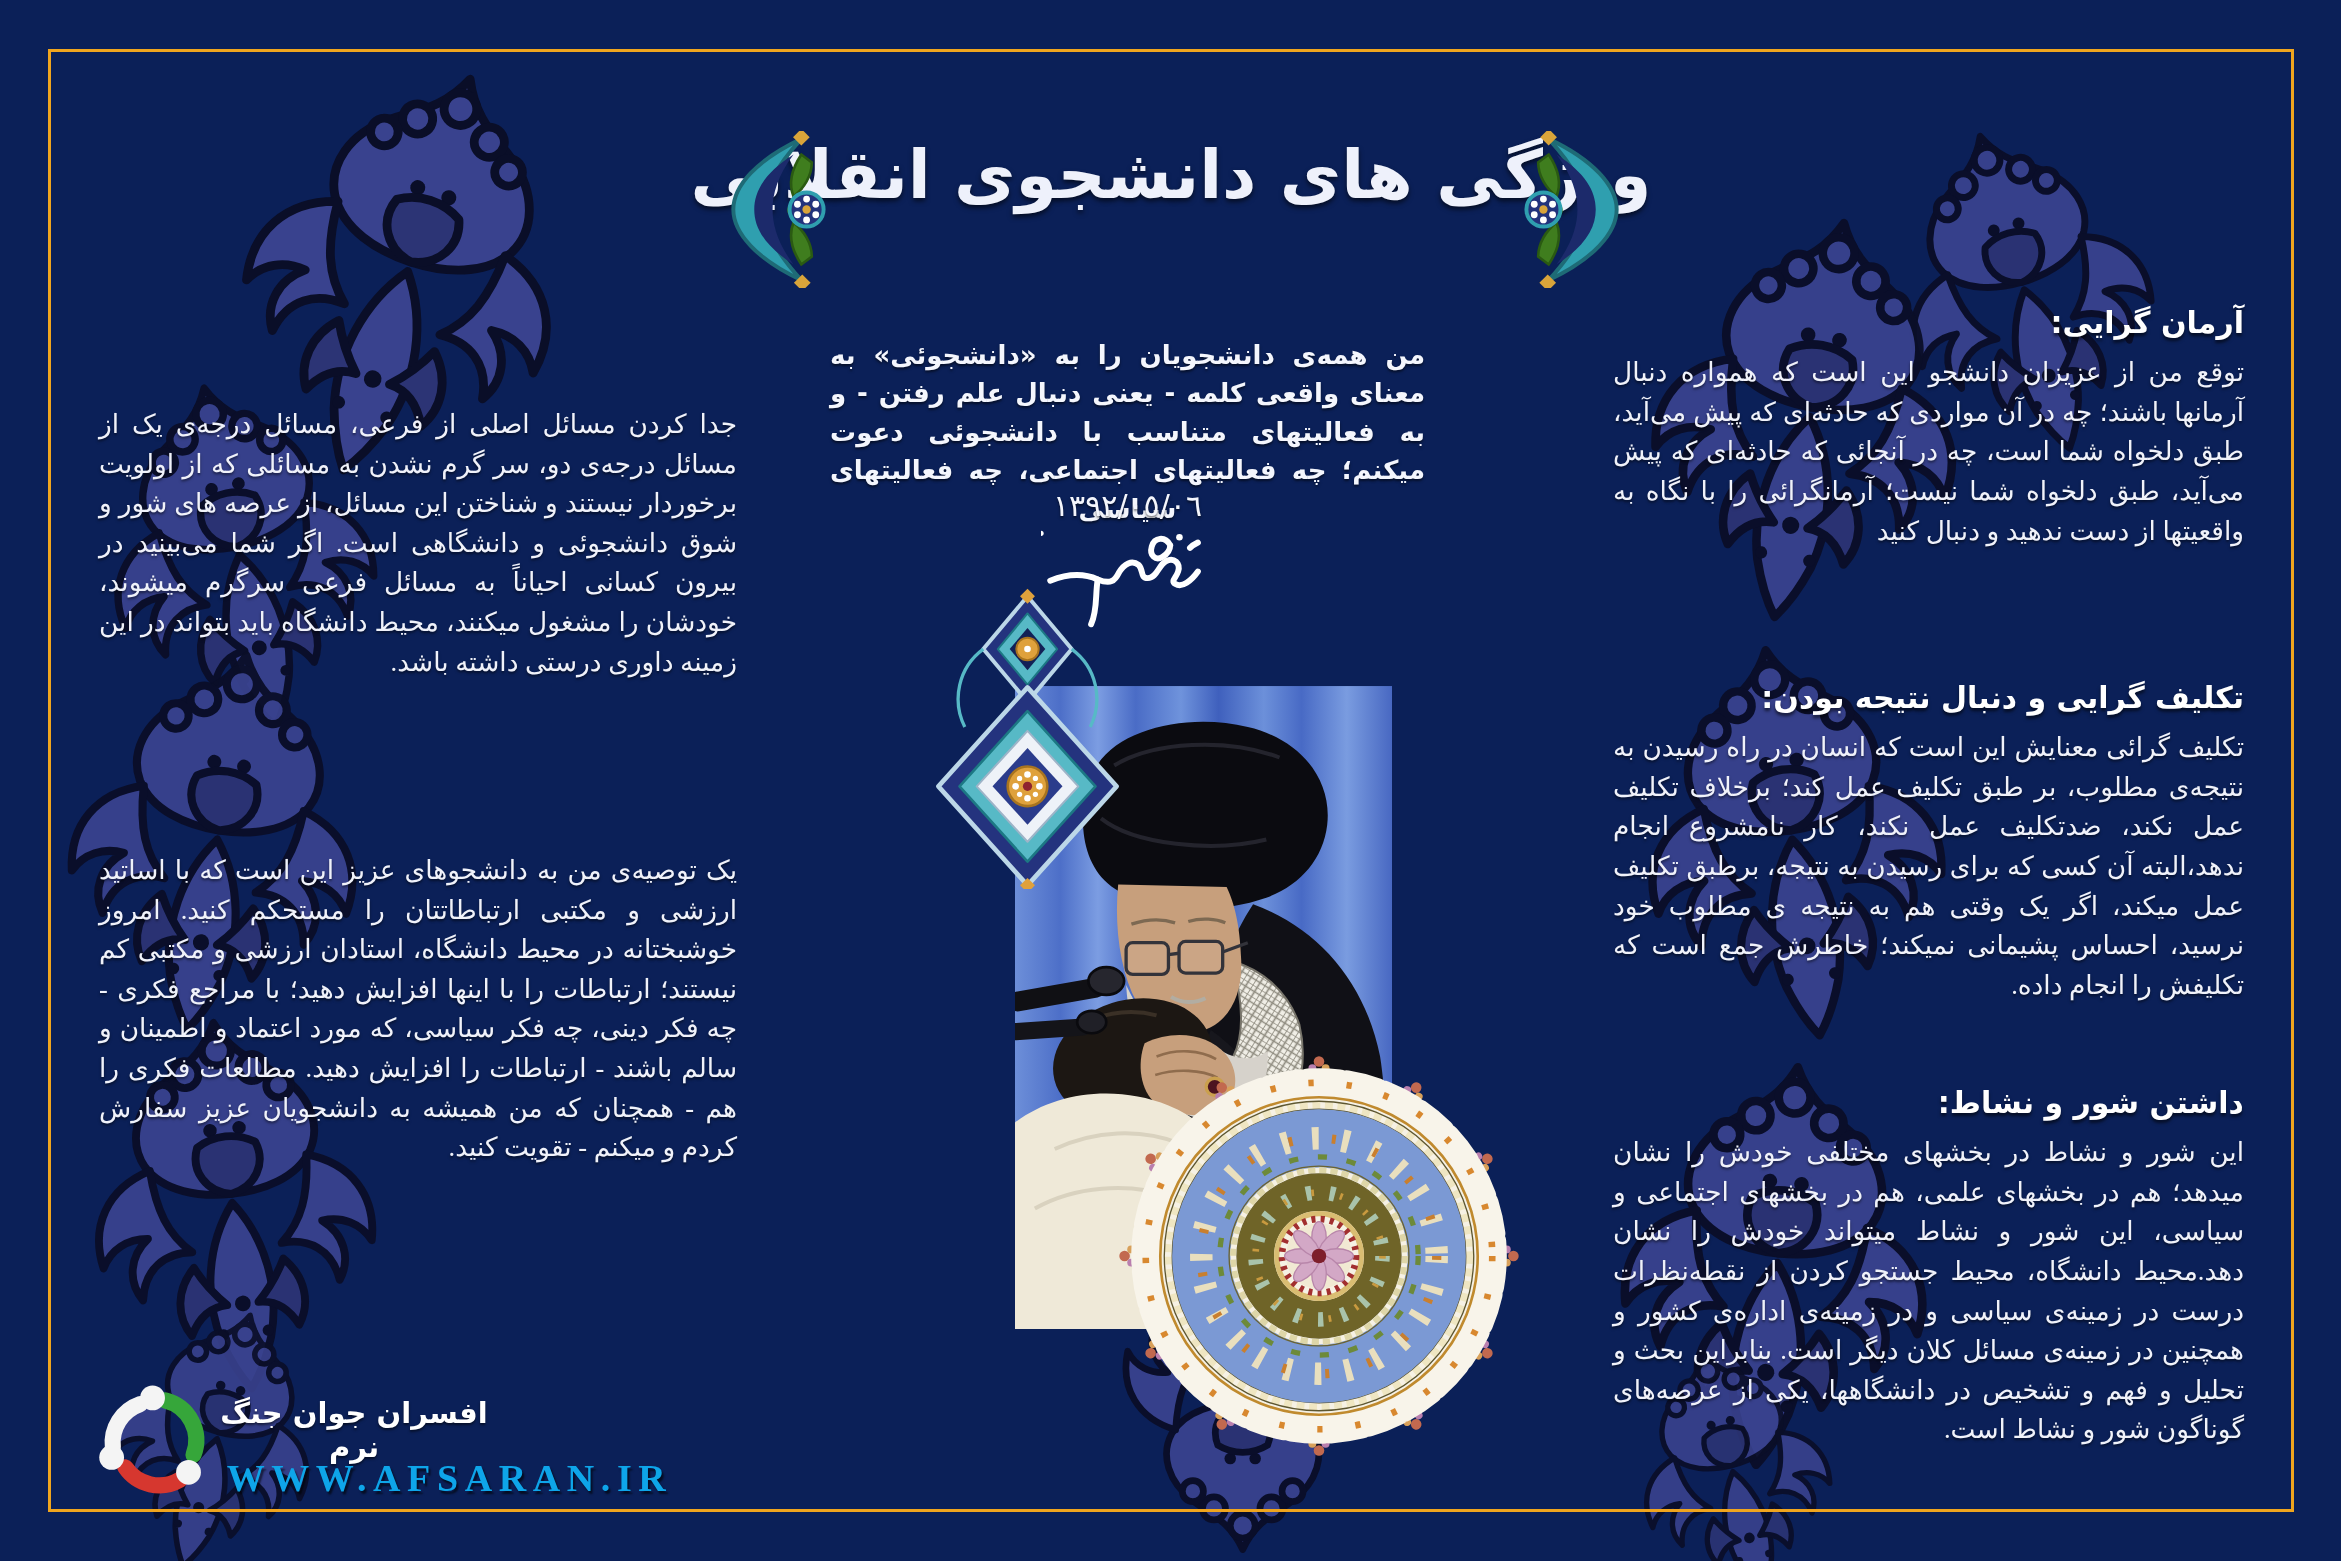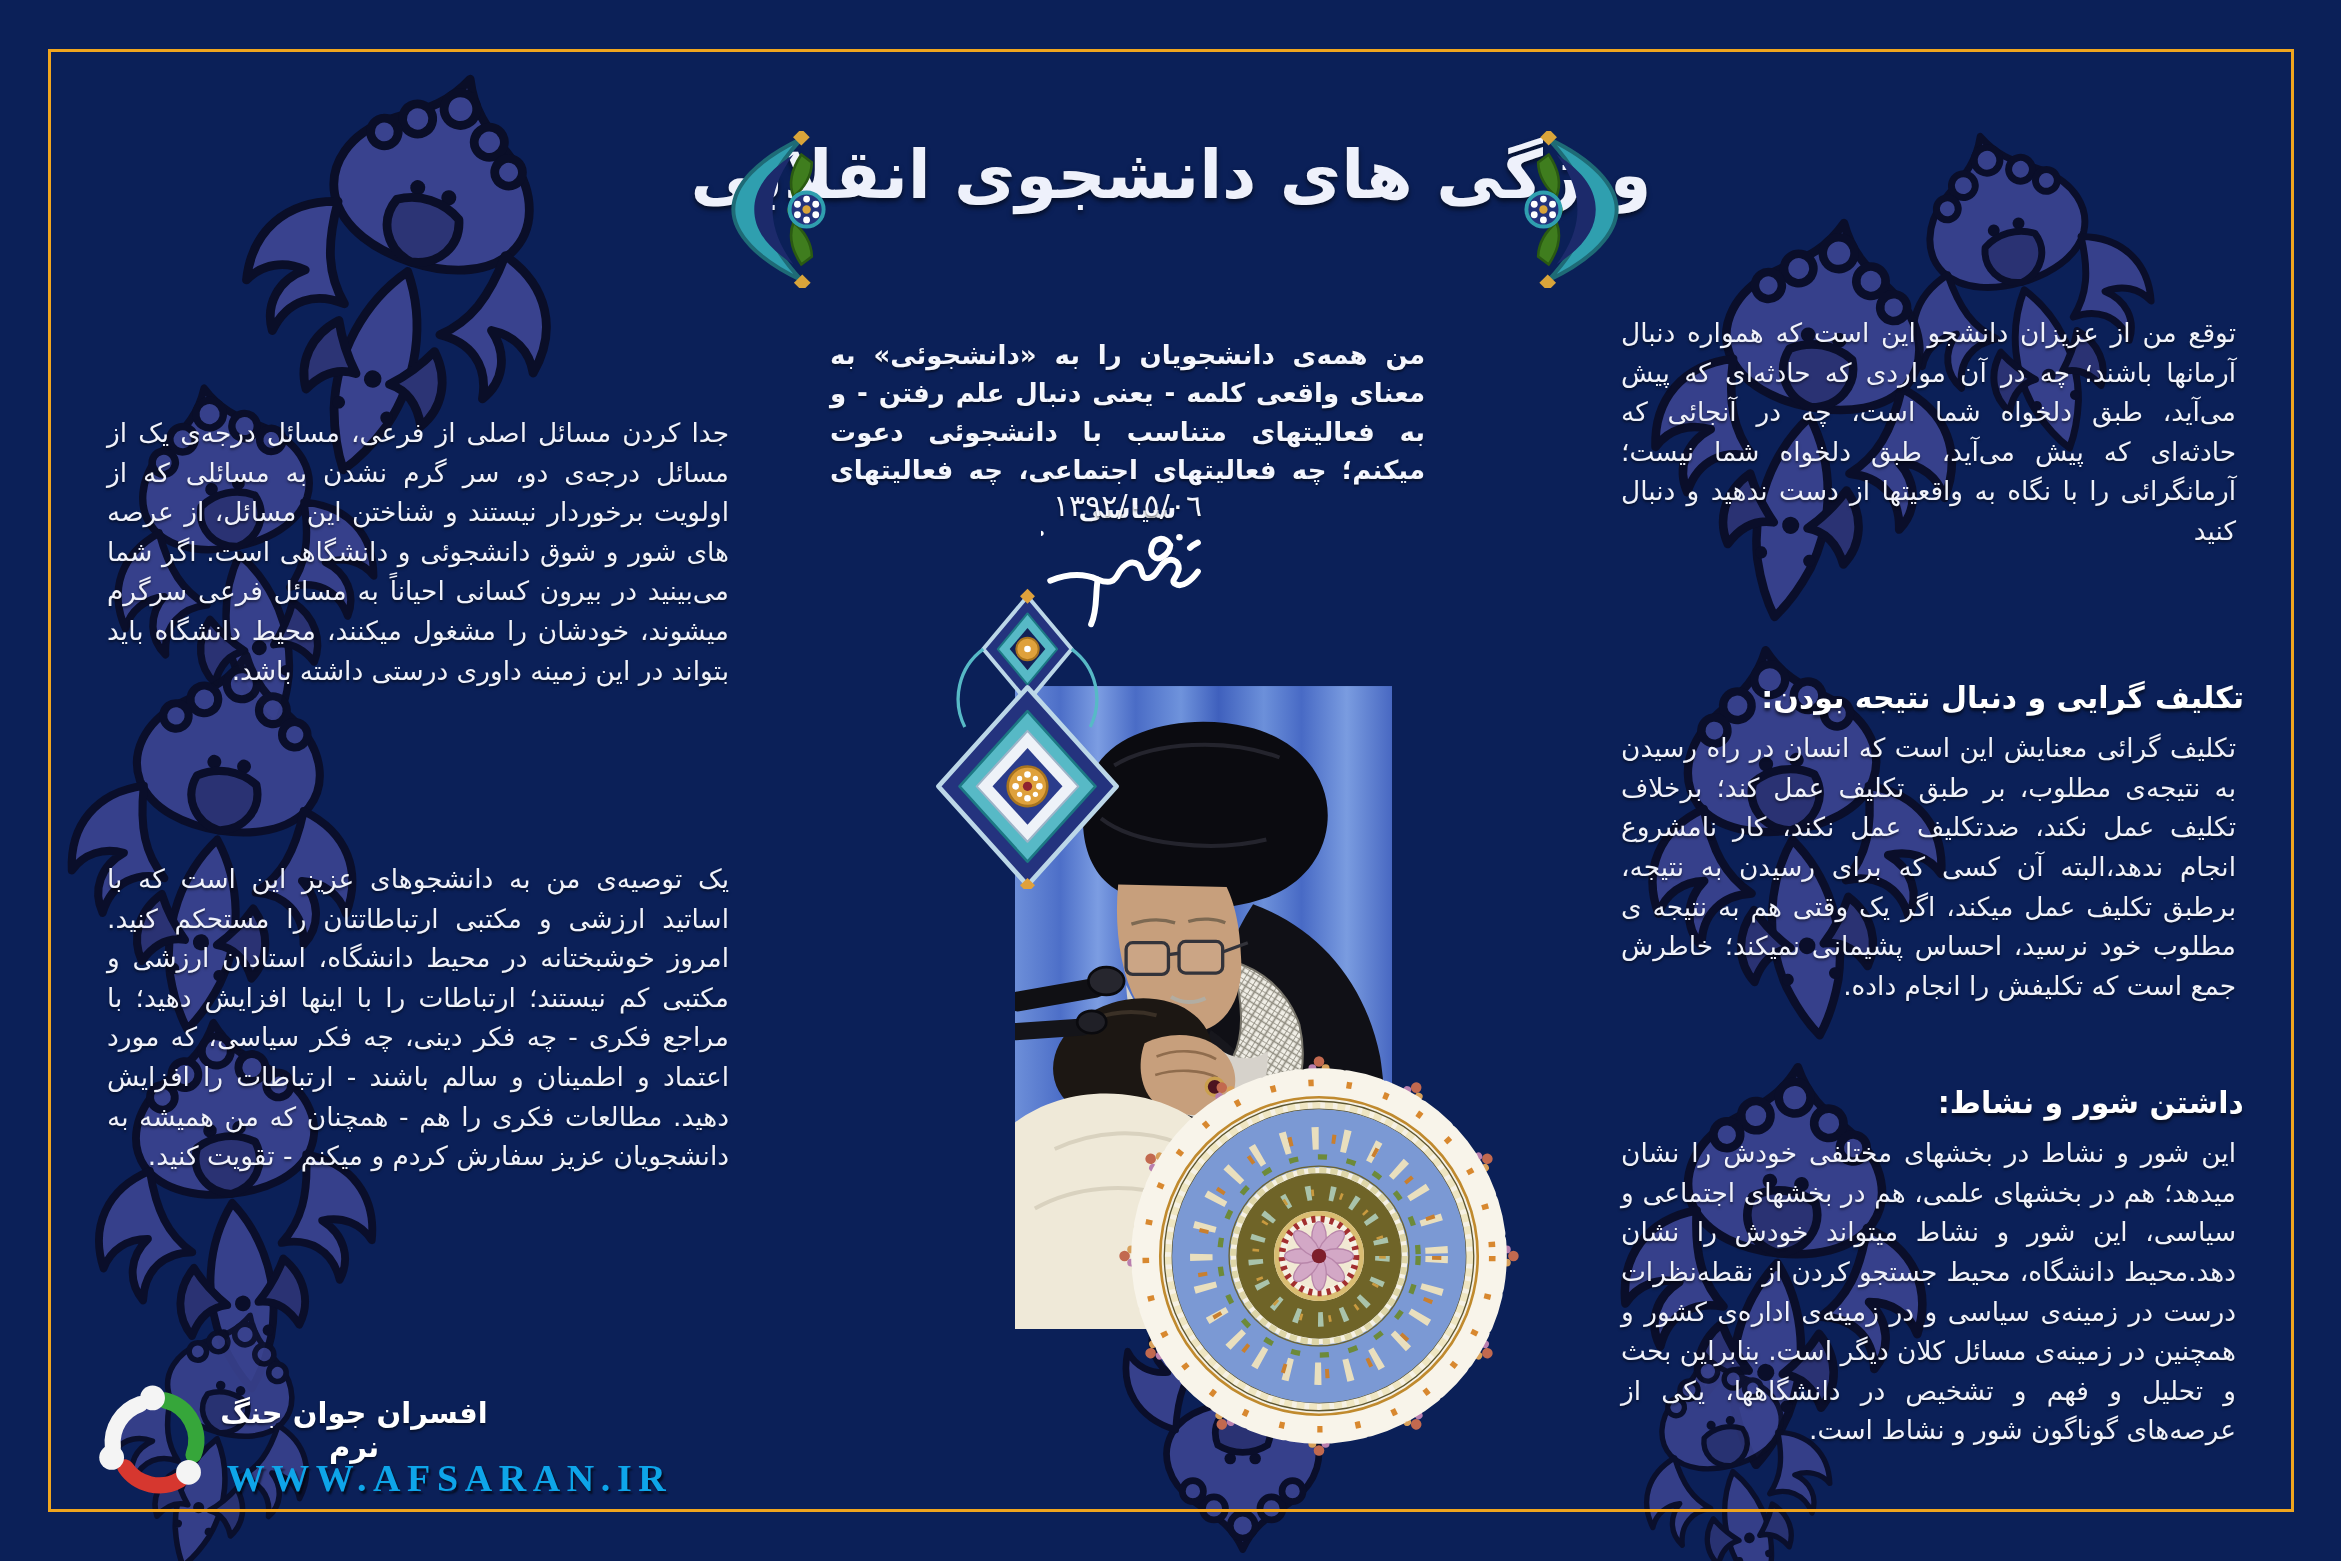--- a/index.html
+++ b/index.html
@@ -27,22 +27,22 @@
          text-shadow:0 2px 2.6px rgba(0,0,0,.55);}
   .signature{position:absolute;left:1041px;top:514px;width:178px;height:119px;z-index:4;}
   
   .photo{position:absolute;left:1015px;top:686px;width:377px;height:643px;z-index:3;}
   .tile{position:absolute;left:912px;top:588px;width:231px;height:301px;z-index:5;}
   .mandala{position:absolute;left:1114px;top:1051px;width:410px;height:410px;z-index:6;}
   
   .sec{position:absolute;z-index:4;direction:rtl;}
   .sec h2{margin:0 0 13.2px 0;font-size:30px;font-weight:bold;color:#ffffff;
           white-space:nowrap;text-shadow:0 2.6px 3.3px rgba(0,0,0,.6);}
-  .sec p{margin:8px;font-size:26.4px;line-height:1.5;color:#f0f2fa;
-         text-align:justify;text-align-last:right;text-shadow:0 2px 2.6px rgba(0,0,0,.5);}
+  .sec p{margin:0;font-size:26.4px;line-height:1.5;color:#f0f2fa;
+         text-align:justify;text-align-last:right;text-shadow:0 2px 2.6px rgba(0,0,0,.5);font-family:Liberation Serif, serif;}
   .sec-l{left:99px;width:638px;}
   .sec-r{left:1613px;width:631px;}
   .sec-l1{top:405px;}  .sec-l2{top:851px;}
   .sec-r1{top:305px;}  .sec-r2{top:680px;}  .sec-r3{top:1085px;}
   
   .logo{position:absolute;left:98px;top:1383px;width:124px;height:124px;z-index:4;}
   .tagline{position:absolute;left:212px;width:284px;top:1396px;z-index:4;direction:rtl;
            text-align:center;font-size:29px;font-weight:bold;color:#ffffff;
            text-shadow:0 2px 2.6px rgba(0,0,0,.55);}
   .url{position:absolute;left:185px;width:529px;top:1456px;z-index:4;text-align:center;
@@ -316,20 +316,21 @@
   </svg>
 
   <section class="sec sec-l sec-l1">
     <p lang="fa">جدا کردن مسائل اصلی از فرعی، مسائل درجه‌ی یک از مسائل درجه‌ی دو، سر گرم نشدن به مسائلی که از اولویت برخوردار نیستند و شناختن این مسائل، از عرصه های شور و شوق دانشجوئی و دانشگاهی است. اگر شما می‌بینید در بیرون کسانی احیاناً به مسائل فرعی سرگرم میشوند، خودشان را مشغول میکنند، محیط دانشگاه باید بتواند در این زمینه داوری درستی داشته باشد.</p>
   </section>
   <section class="sec sec-l sec-l2">
     <p lang="fa">یک توصیه‌ی من به دانشجوهای عزیز این است که با اساتید ارزشی و مکتبی ارتباطاتتان را مستحکم کنید. امروز خوشبختانه در محیط دانشگاه، استادان ارزشی و مکتبی کم نیستند؛ ارتباطات را با اینها افزایش دهید؛ با مراجع فکری - چه فکر دینی، چه فکر سیاسی، که مورد اعتماد و اطمینان و سالم باشند - ارتباطات را افزایش دهید. مطالعات فکری را هم - همچنان که من همیشه به دانشجویان عزیز سفارش کردم و میکنم - تقویت کنید.</p>
   </section>
 
   <section class="sec sec-r sec-r1">
+    <h2 lang="fa">آرمان گرایی:</h2>
     <p lang="fa">توقع من از عزیزان دانشجو این است که همواره دنبال آرمانها باشند؛ چه در آن مواردی که حادثه‌ای که پیش می‌آید، طبق دلخواه شما است، چه در آنجائی که حادثه‌ای که پیش می‌آید، طبق دلخواه شما نیست؛ آرمانگرائی را با نگاه به واقعیتها از دست ندهید و دنبال کنید</p>
   </section>
   <section class="sec sec-r sec-r3">
     <h2 lang="fa">داشتن شور و نشاط:</h2>
     <p lang="fa">این شور و نشاط در بخشهای مختلفی خودش را نشان میدهد؛ هم در بخشهای علمی، هم در بخشهای اجتماعی و سیاسی، این شور و نشاط میتواند خودش را نشان دهد.محیط دانشگاه، محیط جستجو کردن از نقطه‌نظرات درست در زمینه‌ی سیاسی و در زمینه‌ی اداره‌ی کشور و همچنین در زمینه‌ی مسائل کلان دیگر است. بنابراین بحث و تحلیل و فهم و تشخیص در دانشگاهها، یکی از عرصه‌های گوناگون شور و نشاط است.</p>
   </section>
   <section class="sec sec-r sec-r2">
     <h2 lang="fa">تکلیف گرایی و دنبال نتیجه بودن:</h2>
     <p lang="fa">تکلیف گرائی معنایش این است که انسان در راه رسیدن به نتیجه‌ی مطلوب، بر طبق تکلیف عمل کند؛ برخلاف تکلیف عمل نکند، ضدتکلیف عمل نکند، کار نامشروع انجام ندهد،البته آن کسی که برای رسیدن به نتیجه، برطبق تکلیف عمل میکند، اگر یک وقتی هم به نتیجه ی مطلوب خود نرسید، احساس پشیمانی نمیکند؛ خاطرش جمع است که تکلیفش را انجام داده.</p>
   </section>

